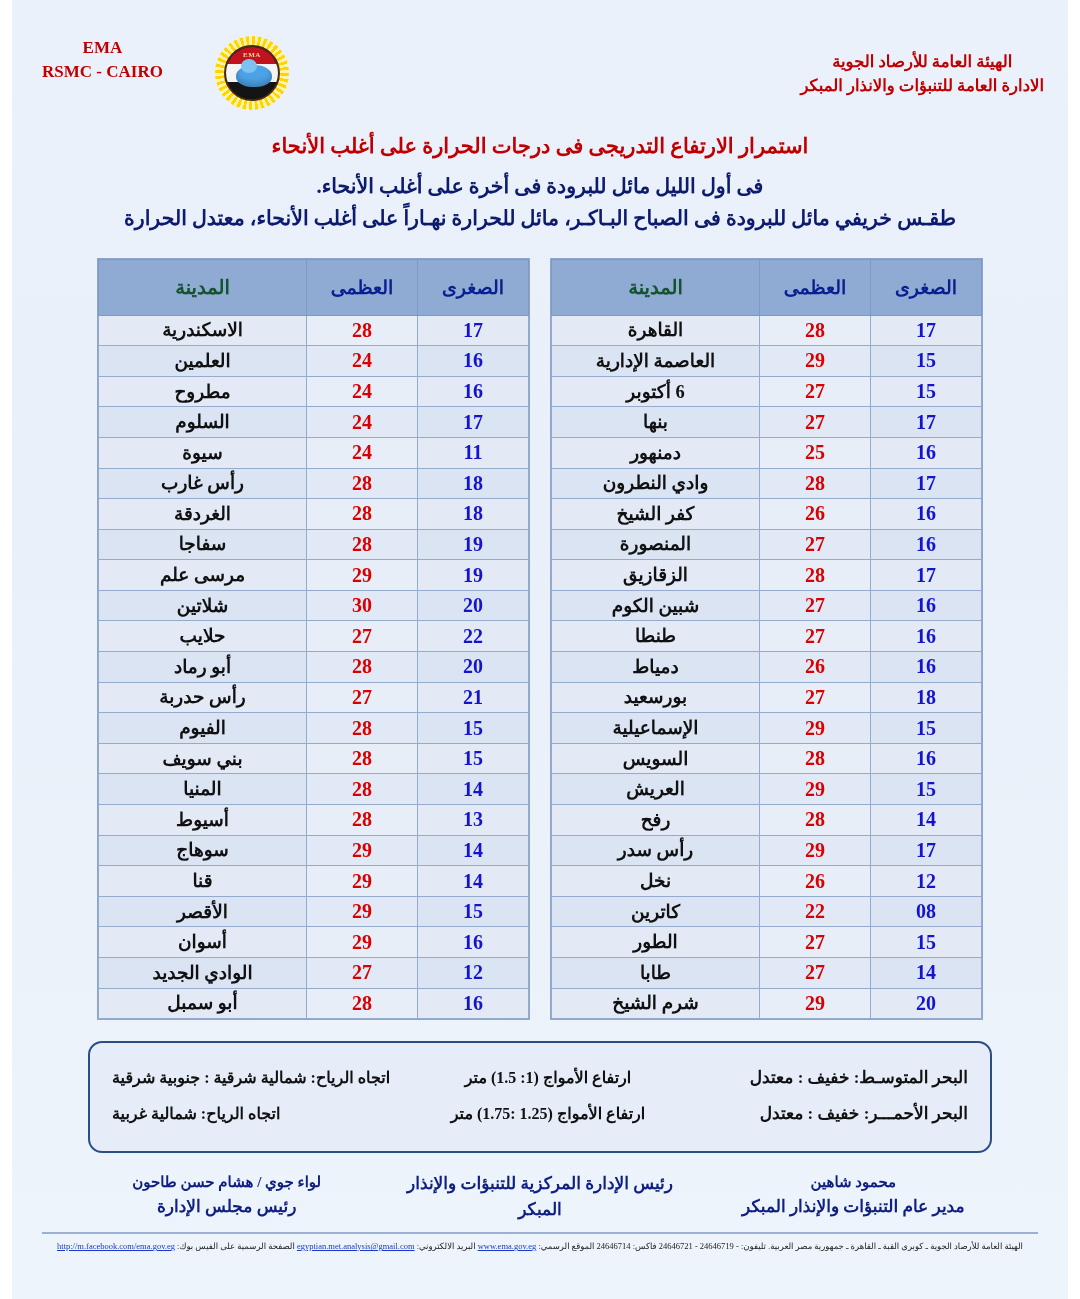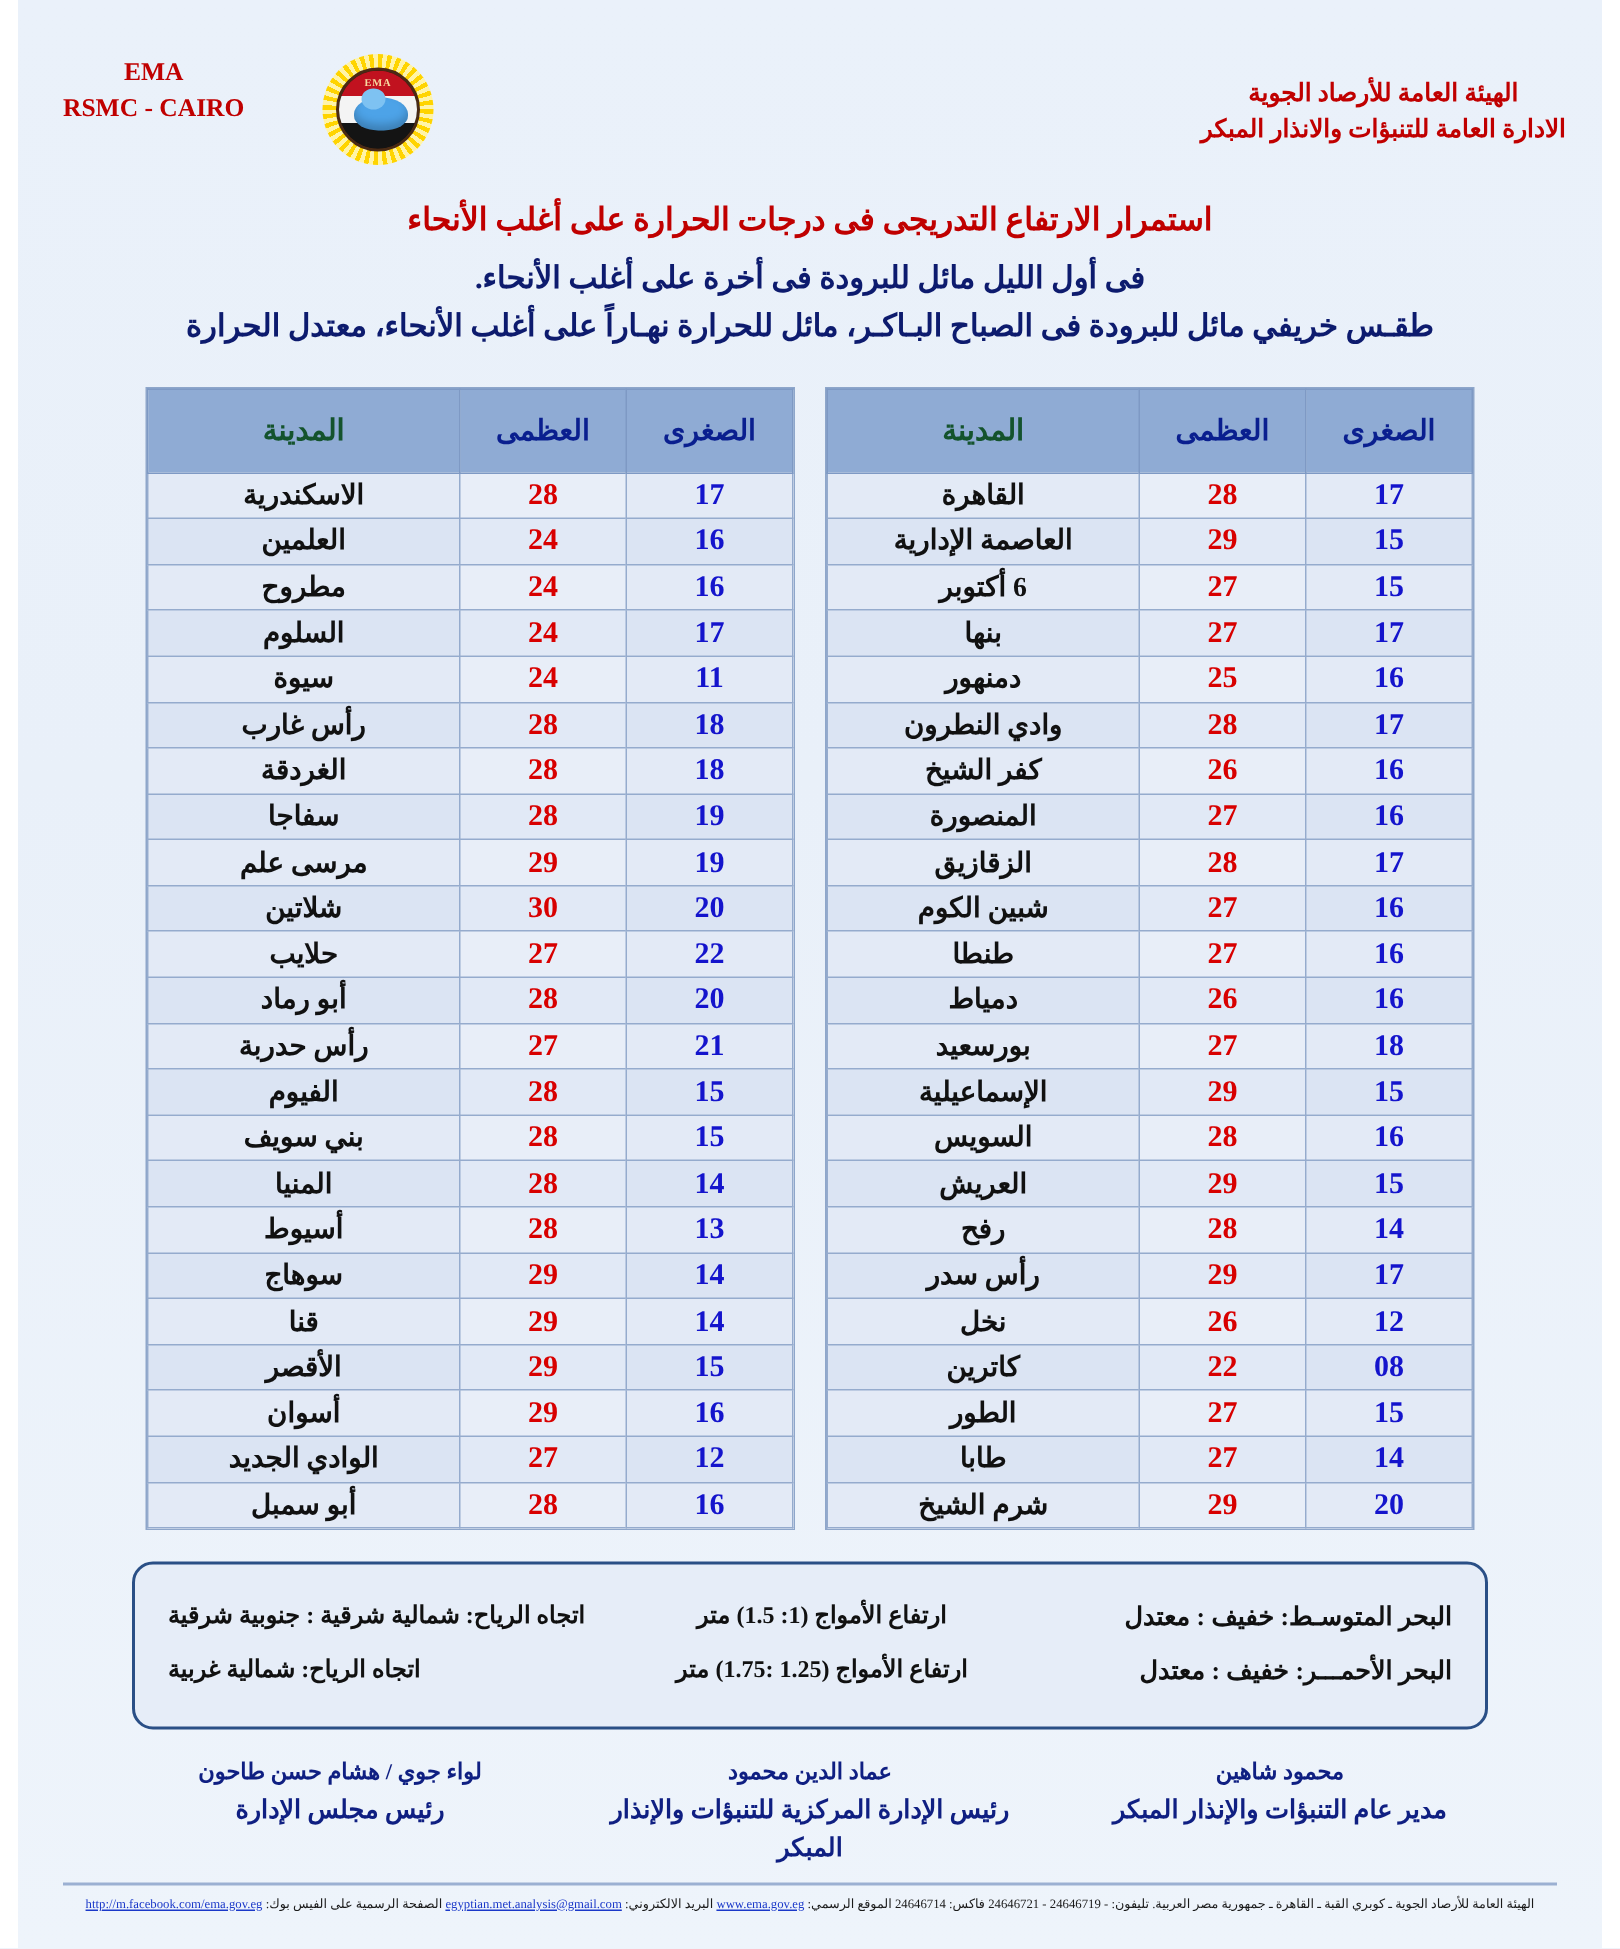--- a/index.html
+++ b/index.html
@@ -579,21 +579,20 @@
         </div>
       </div>
   </div>
 
   <div class="signatures">
       <div class="sig">
         <div>محمود شاهين</div>
         <div class="role">مدير عام التنبؤات والإنذار المبكر</div>
       </div>
       <div class="sig">
-        <div>عماد الدين محمود</div>
         <div class="role">رئيس الإدارة المركزية للتنبؤات والإنذار المبكر</div>
       </div>
       <div class="sig">
         <div>لواء جوي / هشام حسن طاحون</div>
         <div class="role">رئيس مجلس الإدارة</div>
       </div>
     </div>
 
   <div class="rule"></div>
 

